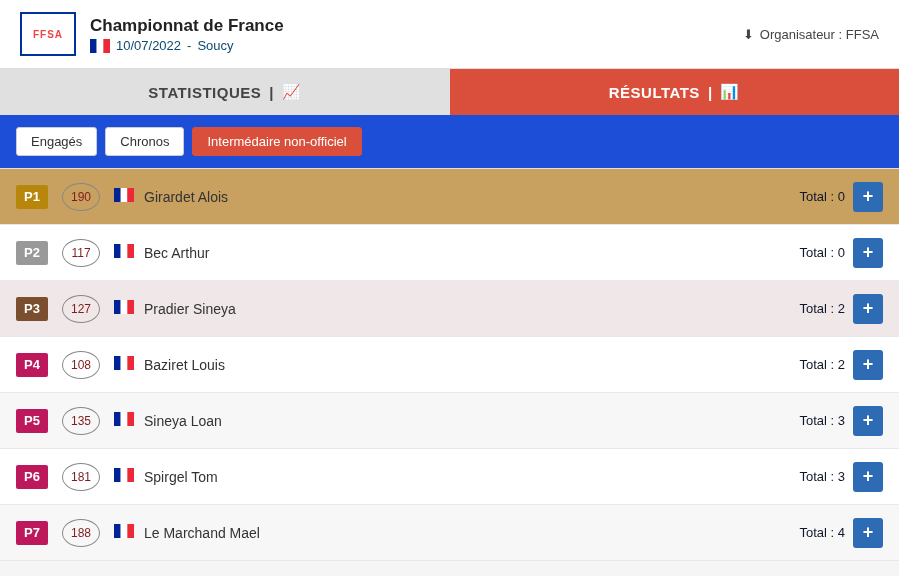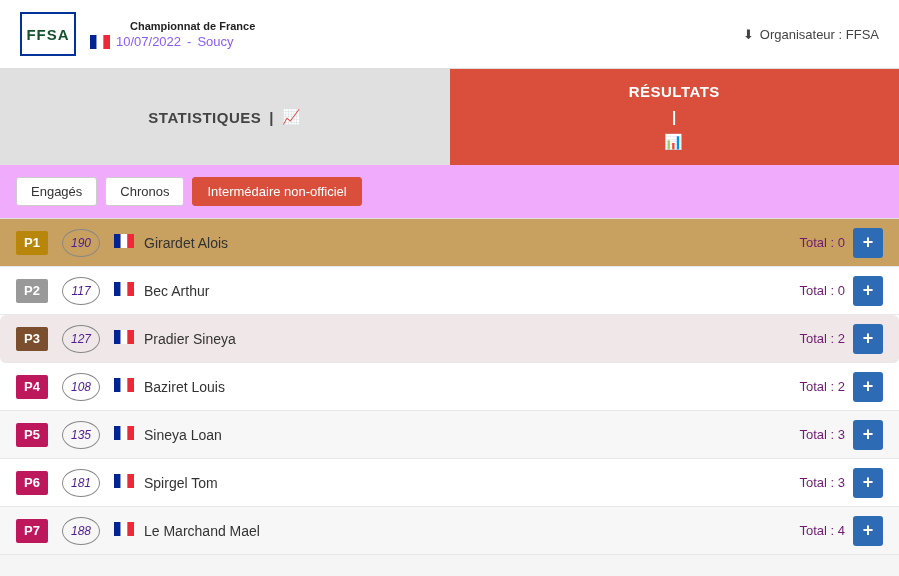--- a/index.html
+++ b/index.html
@@ -3,56 +3,56 @@
   <meta charset="utf-8">
   <style>
     * { box-sizing: border-box; margin: 0; padding: 0; }
     body { font-family: Arial, sans-serif; background: #f5f5f5; font-size: 14px; color: #333; }
 
     .page { width: 899px; background: #fff; }
 
     
     .header { display: flex; align-items: center; justify-content: space-between; padding: 12px 20px; background: #fff; border-bottom: 1px solid #ddd; }
     .header-left { display: flex; align-items: center; gap: 14px; }
-    .ffsa-logo { width: 56px; height: 44px; background: #fff; border: 2px solid #003399; display: flex; align-items: center; justify-content: center; font-weight: 900; font-size: 15px; color: #14532d; letter-spacing: 1px; }
+    .ffsa-logo { width: 56px; height: 44px; background: #fff; border: 2px solid #003399; display: flex; align-items: center; justify-content: center; font-weight: 900; font-size: 10px; color: #ef4444; letter-spacing: 1px; }
     .event-info { display: flex; flex-direction: column; }
-    .event-title { font-size: 11px; font-weight: 700; color: #222; margin-left: 40px; }
-    .event-meta { display: flex; align-items: flex-end; gap: 6px; font-size: 13px; color: #8b5cf6; margin-top: 2px; }
+    .event-title { font-size: 17px; font-weight: 700; color: #222; }
+    .event-meta { display: flex; align-items: flex-end; gap: 6px; font-size: 13px; color: #0c4a6e; margin-top: 2px; }
     .header-right { font-size: 13px; color: #444; display: flex; align-items: center; gap: 6px; }
 
     
     .tabs { display: flex; background: #e8e8e8; }
     .tab { flex: 1; display: flex; align-items: center; justify-content: center; gap: 8px; padding: 14px 20px; font-weight: 700; font-size: 15px; cursor: pointer; letter-spacing: 0.5px; }
     .tab-stats { color: #444; background: #e0e0e0; }
-    .tab-results { color: #fff; background: #d94f3b; flex-direction: column; }
-
-    
-    .filters { display: flex; align-items: center; gap: 8px; padding: 12px 16px; background: #f0abfc; border-bottom: 1px solid #e0e0e0; }
+    .tab-results { color: #fff; background: #d94f3b; }
+
+    
+    .filters { display: flex; align-items: center; gap: 8px; padding: 12px 16px; background: #1d4ed8; border-bottom: 1px solid #e0e0e0; }
     .filter-btn { padding: 6px 14px; border: 1px solid #ccc; background: #fff; color: #333; font-size: 13px; border-radius: 3px; cursor: pointer; }
     .filter-btn.active { background: #d94f3b; color: #fff; border-color: #d94f3b; font-weight: 400; }
 
     
     .results-list { background: #fff; }
-    .result-row { display: flex; align-items: center; padding: 0 16px; height: 48px; border-bottom: 1px solid #e8e8e8; }
+    .result-row { display: flex; align-items: center; padding: 0 16px; height: 56px; border-bottom: 1px solid #e8e8e8; }
     .result-row:nth-child(odd) { background: #f7f7f7; }
     .result-row:nth-child(even) { background: #fff; }
     .result-row.highlight { background: #c8a060; }
     .result-row.highlight .pos-badge { background: #b8860b; }
 
     .pos-badge { width: 32px; height: 24px; display: flex; align-items: center; justify-content: center; font-weight: 700; font-size: 13px; color: #fff; background: #888; border-radius: 2px; margin-right: 14px; flex-shrink: 0; }
     .pos-gold { background: #c9a227; }
     .pos-silver { background: #999; }
     .pos-bronze { background: #7b4f2e; }
     .pos-blue { background: #be185d; }
 
-    .bib { width: 38px; height: 28px; border: 1.5px solid #888; border-radius: 50%; display: flex; align-items: center; justify-content: center; font-size: 12px; color: #4c1d95; margin-right: 14px; flex-shrink: 0; font-style: italic; }
+    .bib { width: 38px; height: 28px; border: 1.5px solid #888; border-radius: 50%; display: flex; align-items: center; justify-content: center; font-size: 12px; color: #7f1d1d; margin-right: 14px; flex-shrink: 0; }
 
     .flag-cell { margin-right: 10px; flex-shrink: 0; }
     .rider-name { flex: 1; font-size: 14px; color: #333; }
-    .total-label { font-size: 13px; color: #701a75; margin-right: 8px; white-space: nowrap; }
+    .total-label { font-size: 13px; color: #0f172a; margin-right: 8px; white-space: nowrap; }
     .plus-btn { width: 30px; height: 30px; background: #2d6cb5; color: #fff; border: none; border-radius: 3px; font-size: 18px; font-weight: 700; display: flex; align-items: center; justify-content: center; cursor: pointer; flex-shrink: 0; }
 
     
     .flag-fr-svg { width: 20px; height: 14px; display: inline-block; }
   </style>
 </head>
 <body>
 
 <div class="page">
 
@@ -123,21 +123,21 @@
           <rect x="0" y="0" width="6.67" height="14" fill="#002395"></rect>
           <rect x="6.67" y="0" width="6.67" height="14" fill="#FFFFFF"></rect>
           <rect x="13.33" y="0" width="6.67" height="14" fill="#ED2939"></rect>
         </svg>
       </div>
       <span class="rider-name">Bec Arthur</span>
       <span class="total-label">Total : 0</span>
       <button class="plus-btn">+</button>
     </div>
 
-    <div class="result-row" style="background:#f0e8e8;border-radius:6px;">
+    <div class="result-row" style="background:#f0e8e8;">
       <div class="pos-badge pos-bronze">P3</div>
       <div class="bib">127</div>
       <div class="flag-cell">
         <svg class="flag-fr-svg" viewBox="0 0 20 14">
           <rect x="0" y="0" width="6.67" height="14" fill="#002395"></rect>
           <rect x="6.67" y="0" width="6.67" height="14" fill="#FFFFFF"></rect>
           <rect x="13.33" y="0" width="6.67" height="14" fill="#ED2939"></rect>
         </svg>
       </div>
       <span class="rider-name">Pradier Sineya</span>

